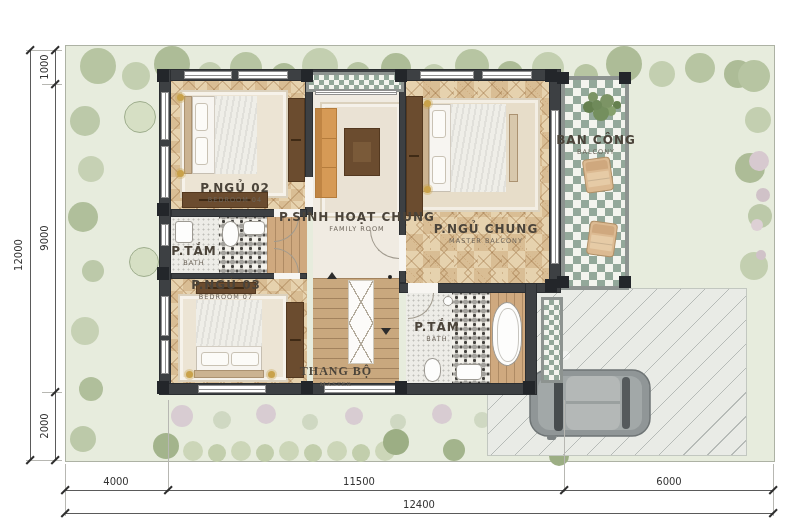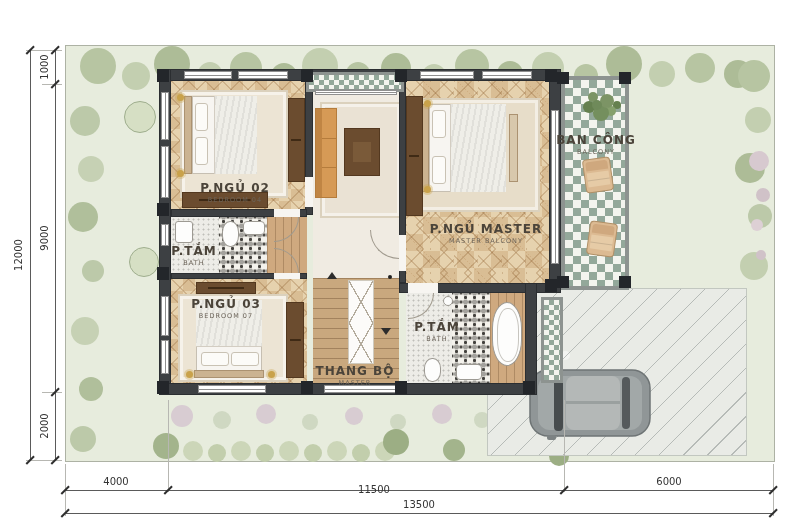--- a/index.html
+++ b/index.html
@@ -304,33 +304,37 @@
   <div class="abs checker checker-sm balcony-frame" style="left:541px;top:297px;width:22px;height:86px;border-width:3px;"></div>
 
   <div class="room-label" style="left:235px;top:192px;">
     <span class="rl-main">P.NGỦ 02</span>
     <span class="rl-sub">BEDROOM 04</span>
   </div>
   <div class="room-label" style="left:194px;top:255px;">
     <span class="rl-main">P.TẮM</span>
     <span class="rl-sub">BATH</span>
   </div>
-  <div class="room-label" style="left:226px;top:308px;">
+  <div class="room-label" style="left:226px;top:289px;">
     <span class="rl-main">P.NGỦ 03</span>
     <span class="rl-sub">BEDROOM 07</span>
   </div>
+  <div class="room-label" style="left:357px;top:221px;">
+    <span class="rl-main">P.SINH HOẠT CHUNG</span>
+    <span class="rl-sub">FAMILY ROOM</span>
+  </div>
   <div class="room-label" style="left:486px;top:233px;">
-    <span class="rl-main">P.NGỦ MASTER</span>
+    <span class="rl-main">P.NGỦ CHUNG</span>
     <span class="rl-sub">MASTER BALCONY</span>
   </div>
   <div class="room-label" style="left:596px;top:144px;">
     <span class="rl-main">BAN CÔNG</span>
     <span class="rl-sub">BALCONY</span>
   </div>
-  <div class="room-label" style="left:355px;top:375px;">
+  <div class="room-label" style="left:336px;top:375px;font-family:Liberation Serif, serif;">
     <span class="rl-main">THANG BỘ</span>
     <span class="rl-sub">MASTER</span>
   </div>
   <div class="room-label" style="left:437px;top:331px;">
     <span class="rl-main">P.TẮM</span>
     <span class="rl-sub">BATH</span>
   </div>
 
   <div class="dimline" style="left:55px;top:50px;width:1px;height:410px;"></div>
   <div class="dimline" style="left:30px;top:50px;width:1px;height:410px;"></div>
@@ -355,17 +359,17 @@
   <div class="guide" style="left:168px;top:400px;width:1px;height:92px;"></div>
   <div class="guide" style="left:564px;top:400px;width:1px;height:92px;"></div>
   <div class="guide" style="left:773px;top:464px;width:1px;height:52px;"></div>
   <div class="tick" style="left:65px;top:490px;"></div>
   <div class="tick" style="left:168px;top:490px;"></div>
   <div class="tick" style="left:564px;top:490px;"></div>
   <div class="tick" style="left:773px;top:490px;"></div>
   <div class="tick" style="left:65px;top:513px;"></div>
   <div class="tick" style="left:773px;top:513px;"></div>
   <span class="dim-label h" style="left:116px;top:487px;">4000</span>
-  <span class="dim-label h" style="left:374px;top:487px;margin-top:8px;">11500</span>
+  <span class="dim-label h" style="left:359px;top:487px;">11500</span>
   <span class="dim-label h" style="left:669px;top:487px;">6000</span>
-  <span class="dim-label h" style="left:419px;top:510px;">13500</span>
+  <span class="dim-label h" style="left:419px;top:510px;">12400</span>
 
 </div>
 
 </body></html>

